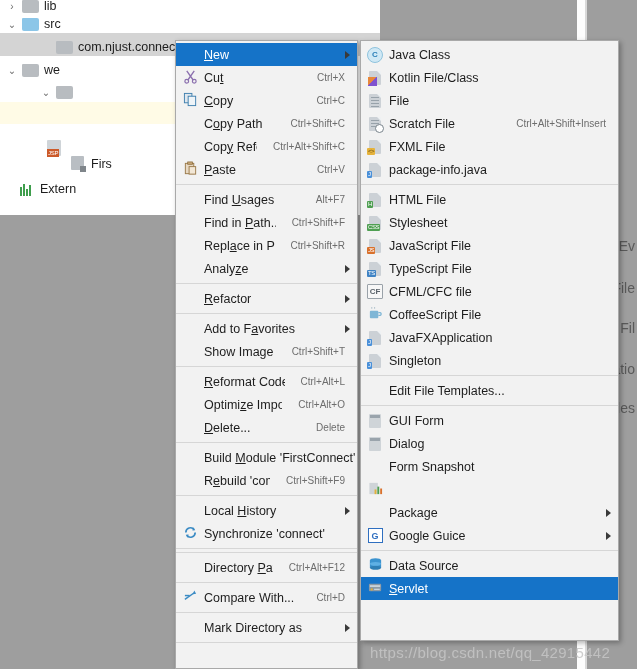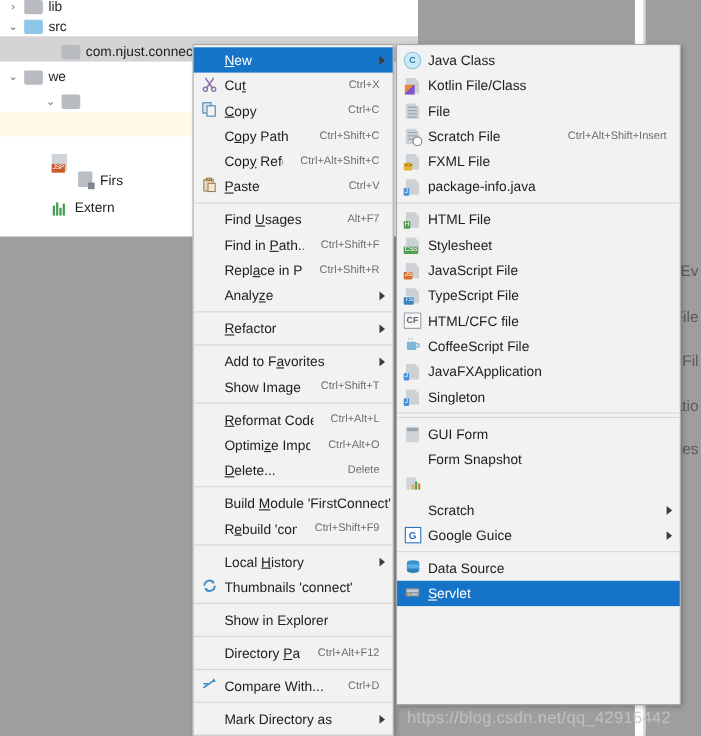--- a/index.html
+++ b/index.html
@@ -131,21 +131,21 @@
       <span></span>
     </div>
     <div class="tree-row" style="top: 152px; padding-left: 50px;">
       <span class="tw"></span>
       <span class="g-mod" style="position: relative; margin-right: 5px;">
         <span class="sq"></span>
         <span class="mk"></span>
       </span>
       <span>Firs</span>
     </div>
-    <div class="tree-row" style="top: 177px; margin-left: 28px;">
+    <div class="tree-row" style="top: 177px;">
       <span class="tw"></span>
       <span class="g-lib" style="position: relative; margin-right: 5px;">
         <i style="height:9px"></i>
         <i style="height:12px"></i>
         <i style="height:7px"></i>
         <i style="height:11px"></i>
       </span>
       <span>Extern</span>
     </div>
     <span class="g-jsp" style="left: 47px; top: 140px;">
@@ -286,27 +286,23 @@
     </div>
     <div class="mi">
       <span class="ico">
         <span><svg width="15" height="15" viewBox="0 0 16 16">
             <path d="M3 8a5 5 0 0 1 9-3" stroke="#3b8bc4" stroke-width="1.8" fill="none"></path>
             <path d="M13 8a5 5 0 0 1-9 3" stroke="#3b8bc4" stroke-width="1.8" fill="none"></path>
             <path d="M11 2.5 L13 5.5 L10 5.8 Z" fill="#3b8bc4"></path>
             <path d="M5 13.5 L3 10.5 L6 10.2 Z" fill="#3b8bc4"></path>
           </svg></span>
       </span>
-      <span class="lbl"><span>Thumbnails 'connect'</span></span>
-    </div>
-    <div class="sep"></div>
-    <div class="mi">
-      <span class="ico"></span>
-      <span class="lbl"><span>Show in Explorer</span></span>
-    </div>
+      <span class="lbl"><span>Synchronize 'connect'</span></span>
+    </div>
+    <div class="sep"></div>
     <div class="sep"></div>
     <div class="mi">
       <span class="ico"></span>
       <span class="lbl"><span>Directory <u>P</u>ath</span></span>
       <span class="acc">Ctrl+Alt+F12</span>
     </div>
     <div class="sep"></div>
     <div class="mi">
       <span class="ico">
         <span><svg width="15" height="15" viewBox="0 0 16 16">
@@ -406,21 +402,21 @@
         <span class="doc">
           <span class="badge b-ts">TS</span>
         </span>
       </span>
       <span class="lbl"><span>TypeScript File</span></span>
     </div>
     <div class="mi">
       <span class="ico">
         <span style="width: 14px; height: 13px; border: 1px solid rgb(154, 162, 169); color: rgb(90, 98, 106); font-size: 8px; display: flex; align-items: center; justify-content: center; background: rgb(247, 247, 247); border-radius: 1px; font-weight: bold;">CF</span>
       </span>
-      <span class="lbl"><span>HTML/CFC file</span></span>
+      <span class="lbl"><span>CFML/CFC file</span></span>
     </div>
     <div class="mi">
       <span class="ico">
         <span><svg width="15" height="15" viewBox="0 0 16 16">
             <rect x="2" y="5" width="9" height="8" rx="1" fill="#7fb6d6"></rect>
             <path d="M11 7h2a1.6 1.6 0 0 1 0 3h-2" fill="none" stroke="#7fb6d6" stroke-width="1.4"></path>
             <path d="M4 3 L4 1 M7 3 L7 1" stroke="#b8c7d0" stroke-width="1.2"></path>
           </svg></span>
       </span>
       <span class="lbl"><span>CoffeeScript File</span></span>
@@ -435,46 +431,58 @@
     </div>
     <div class="mi">
       <span class="ico">
         <span class="doc">
           <span class="badge b-j">J</span>
         </span>
       </span>
       <span class="lbl"><span>Singleton</span></span>
     </div>
     <div class="sep"></div>
+    <div class="mi">
+      <span class="ico"></span>
+      <span class="lbl"><span>Edit File Templates...</span></span>
+    </div>
     <div class="sep"></div>
     <div class="mi">
       <span class="ico">
         <span class="sqbox">
           <span style="position:absolute;left:1px;top:1px;right:1px;height:3px;background:#9aa4ac"></span>
         </span>
       </span>
       <span class="lbl"><span>GUI Form</span></span>
+    </div>
+    <div class="mi">
+      <span class="ico">
+        <span class="sqbox">
+          <span style="position:absolute;left:1px;top:1px;right:1px;height:3px;background:#9aa4ac"></span>
+        </span>
+      </span>
+      <span class="lbl"><span>Dialog</span></span>
     </div>
     <div class="mi">
       <span class="ico"></span>
       <span class="lbl"><span>Form Snapshot</span></span>
     </div>
     <div class="mi">
       <span class="ico">
         <span><svg width="15" height="15" viewBox="0 0 16 16">
             <rect x="1.5" y="2" width="9" height="12" fill="#cfd4d8"></rect>
             <rect x="7" y="9" width="2" height="5" fill="#e2b03a"></rect>
             <rect x="10" y="6" width="2" height="8" fill="#4f9f52"></rect>
             <rect x="13" y="8" width="2" height="6" fill="#d9712c"></rect>
           </svg></span>
       </span>
     </div>
     <div class="mi">
       <span class="ico"></span>
-      <span class="lbl"><span>Scratch</span></span>
+      <span class="lbl"><span>Package</span></span>
       <span class="arrow"></span>
     </div>
     <div class="mi">
       <span class="ico">
         <span class="gbox">G</span>
       </span>
       <span class="lbl"><span>Google Guice</span></span>
       <span class="arrow"></span>
     </div>
     <div class="sep"></div>

